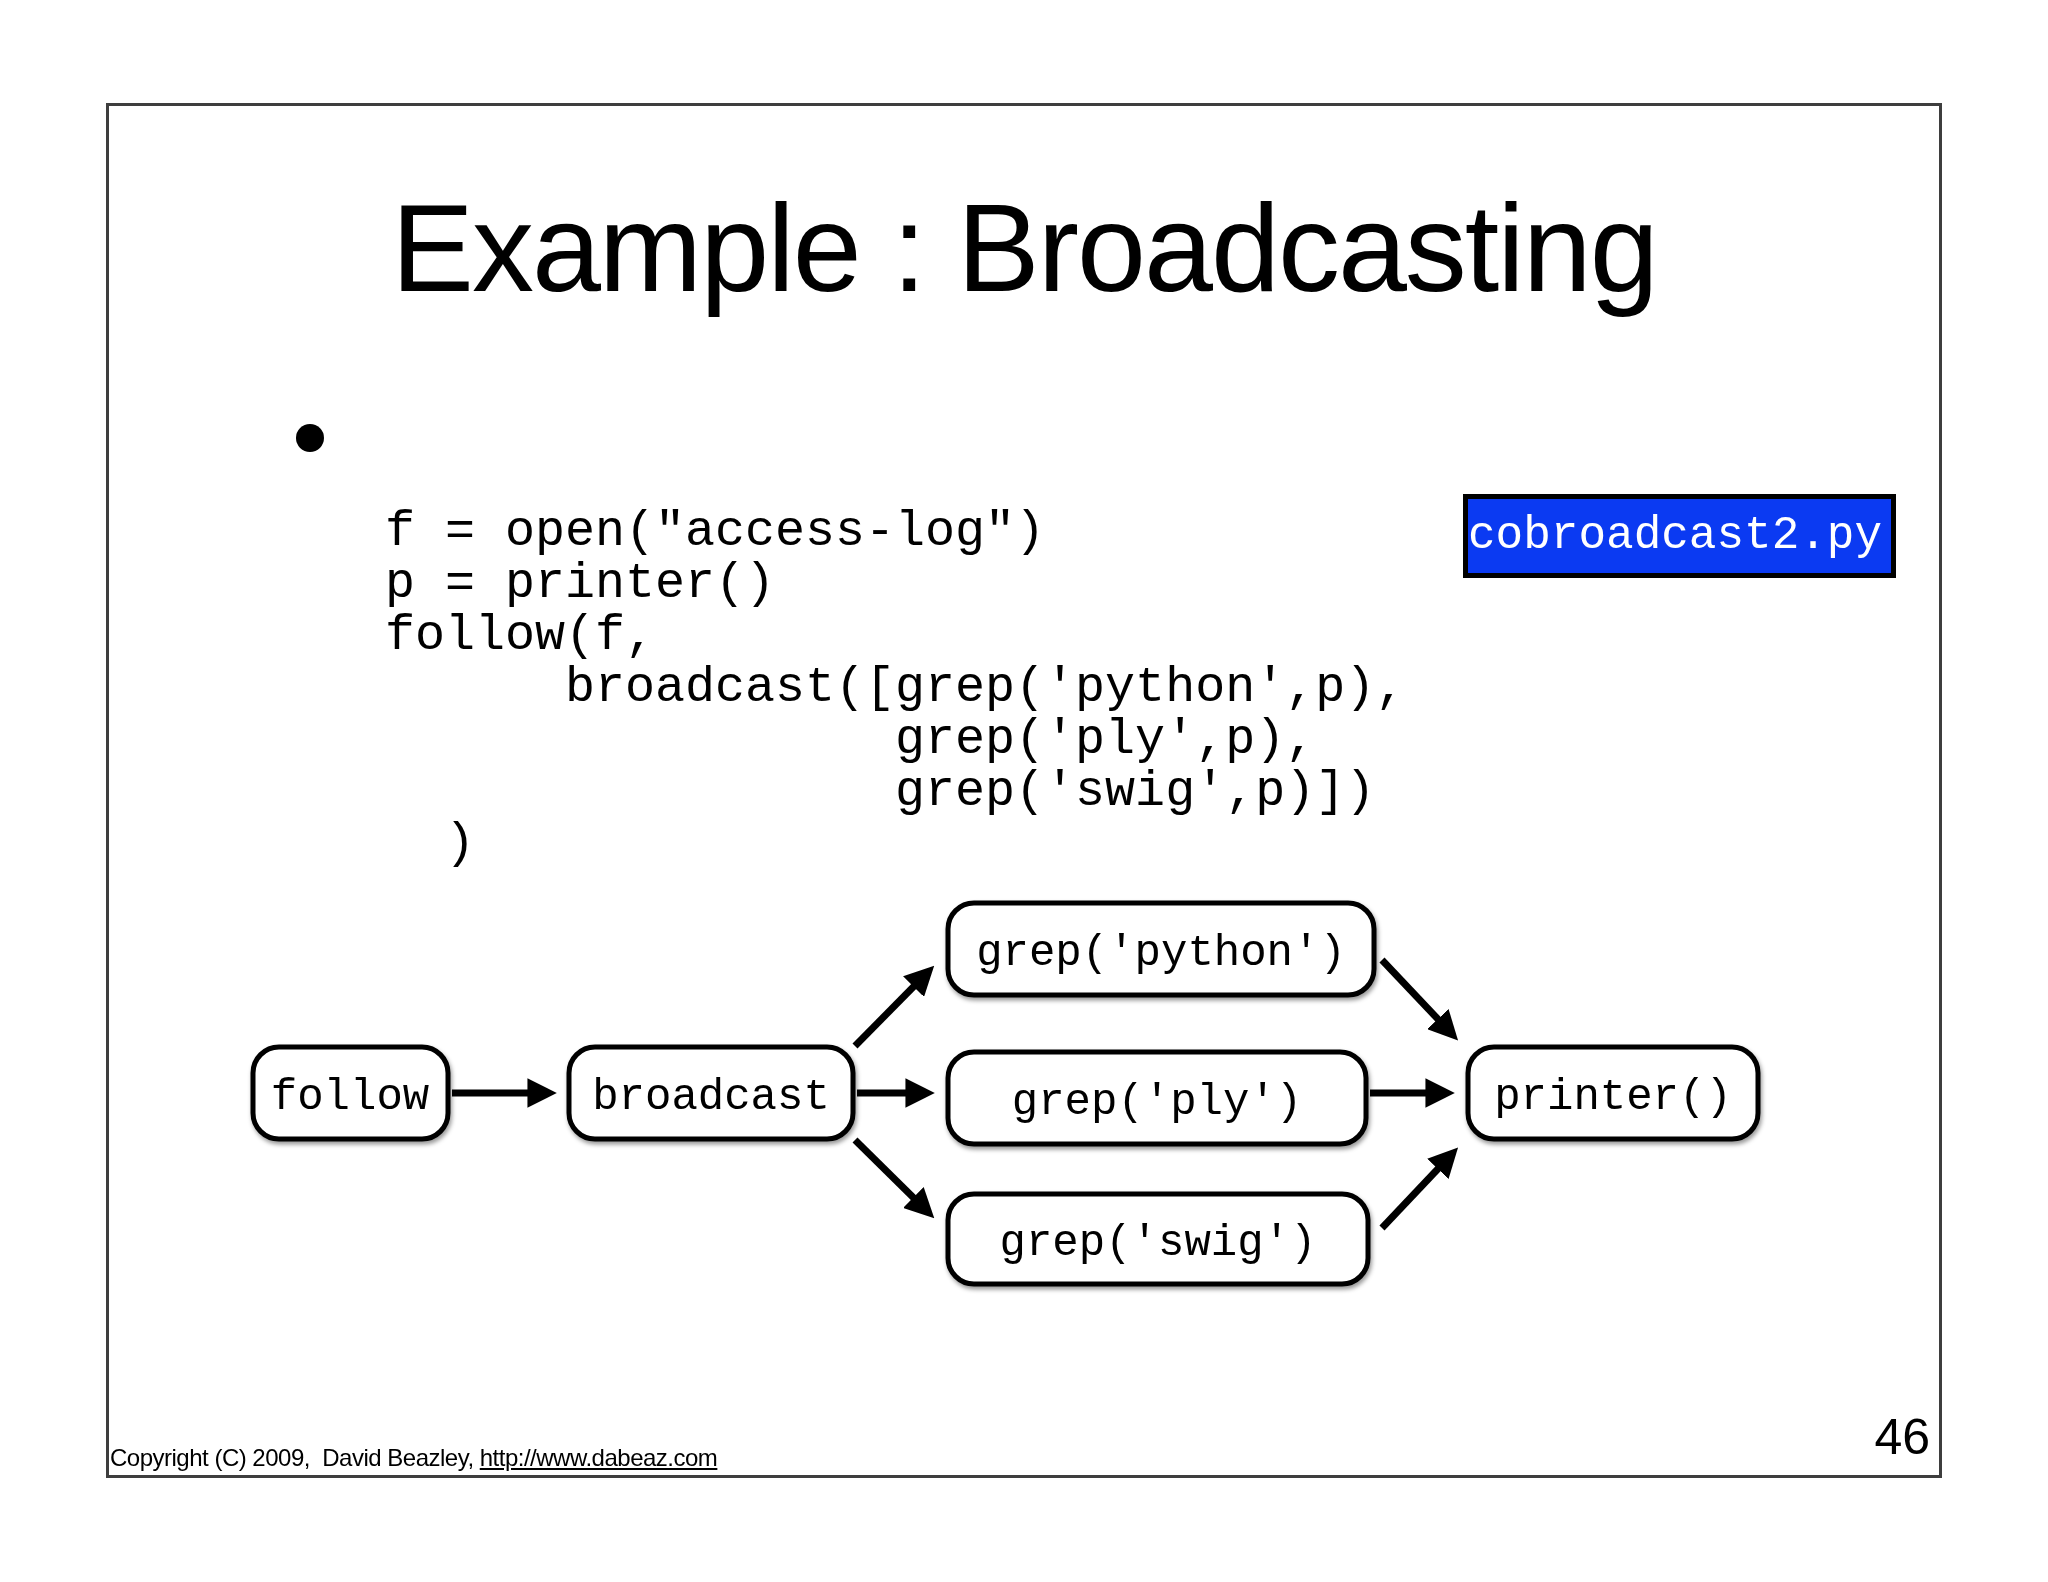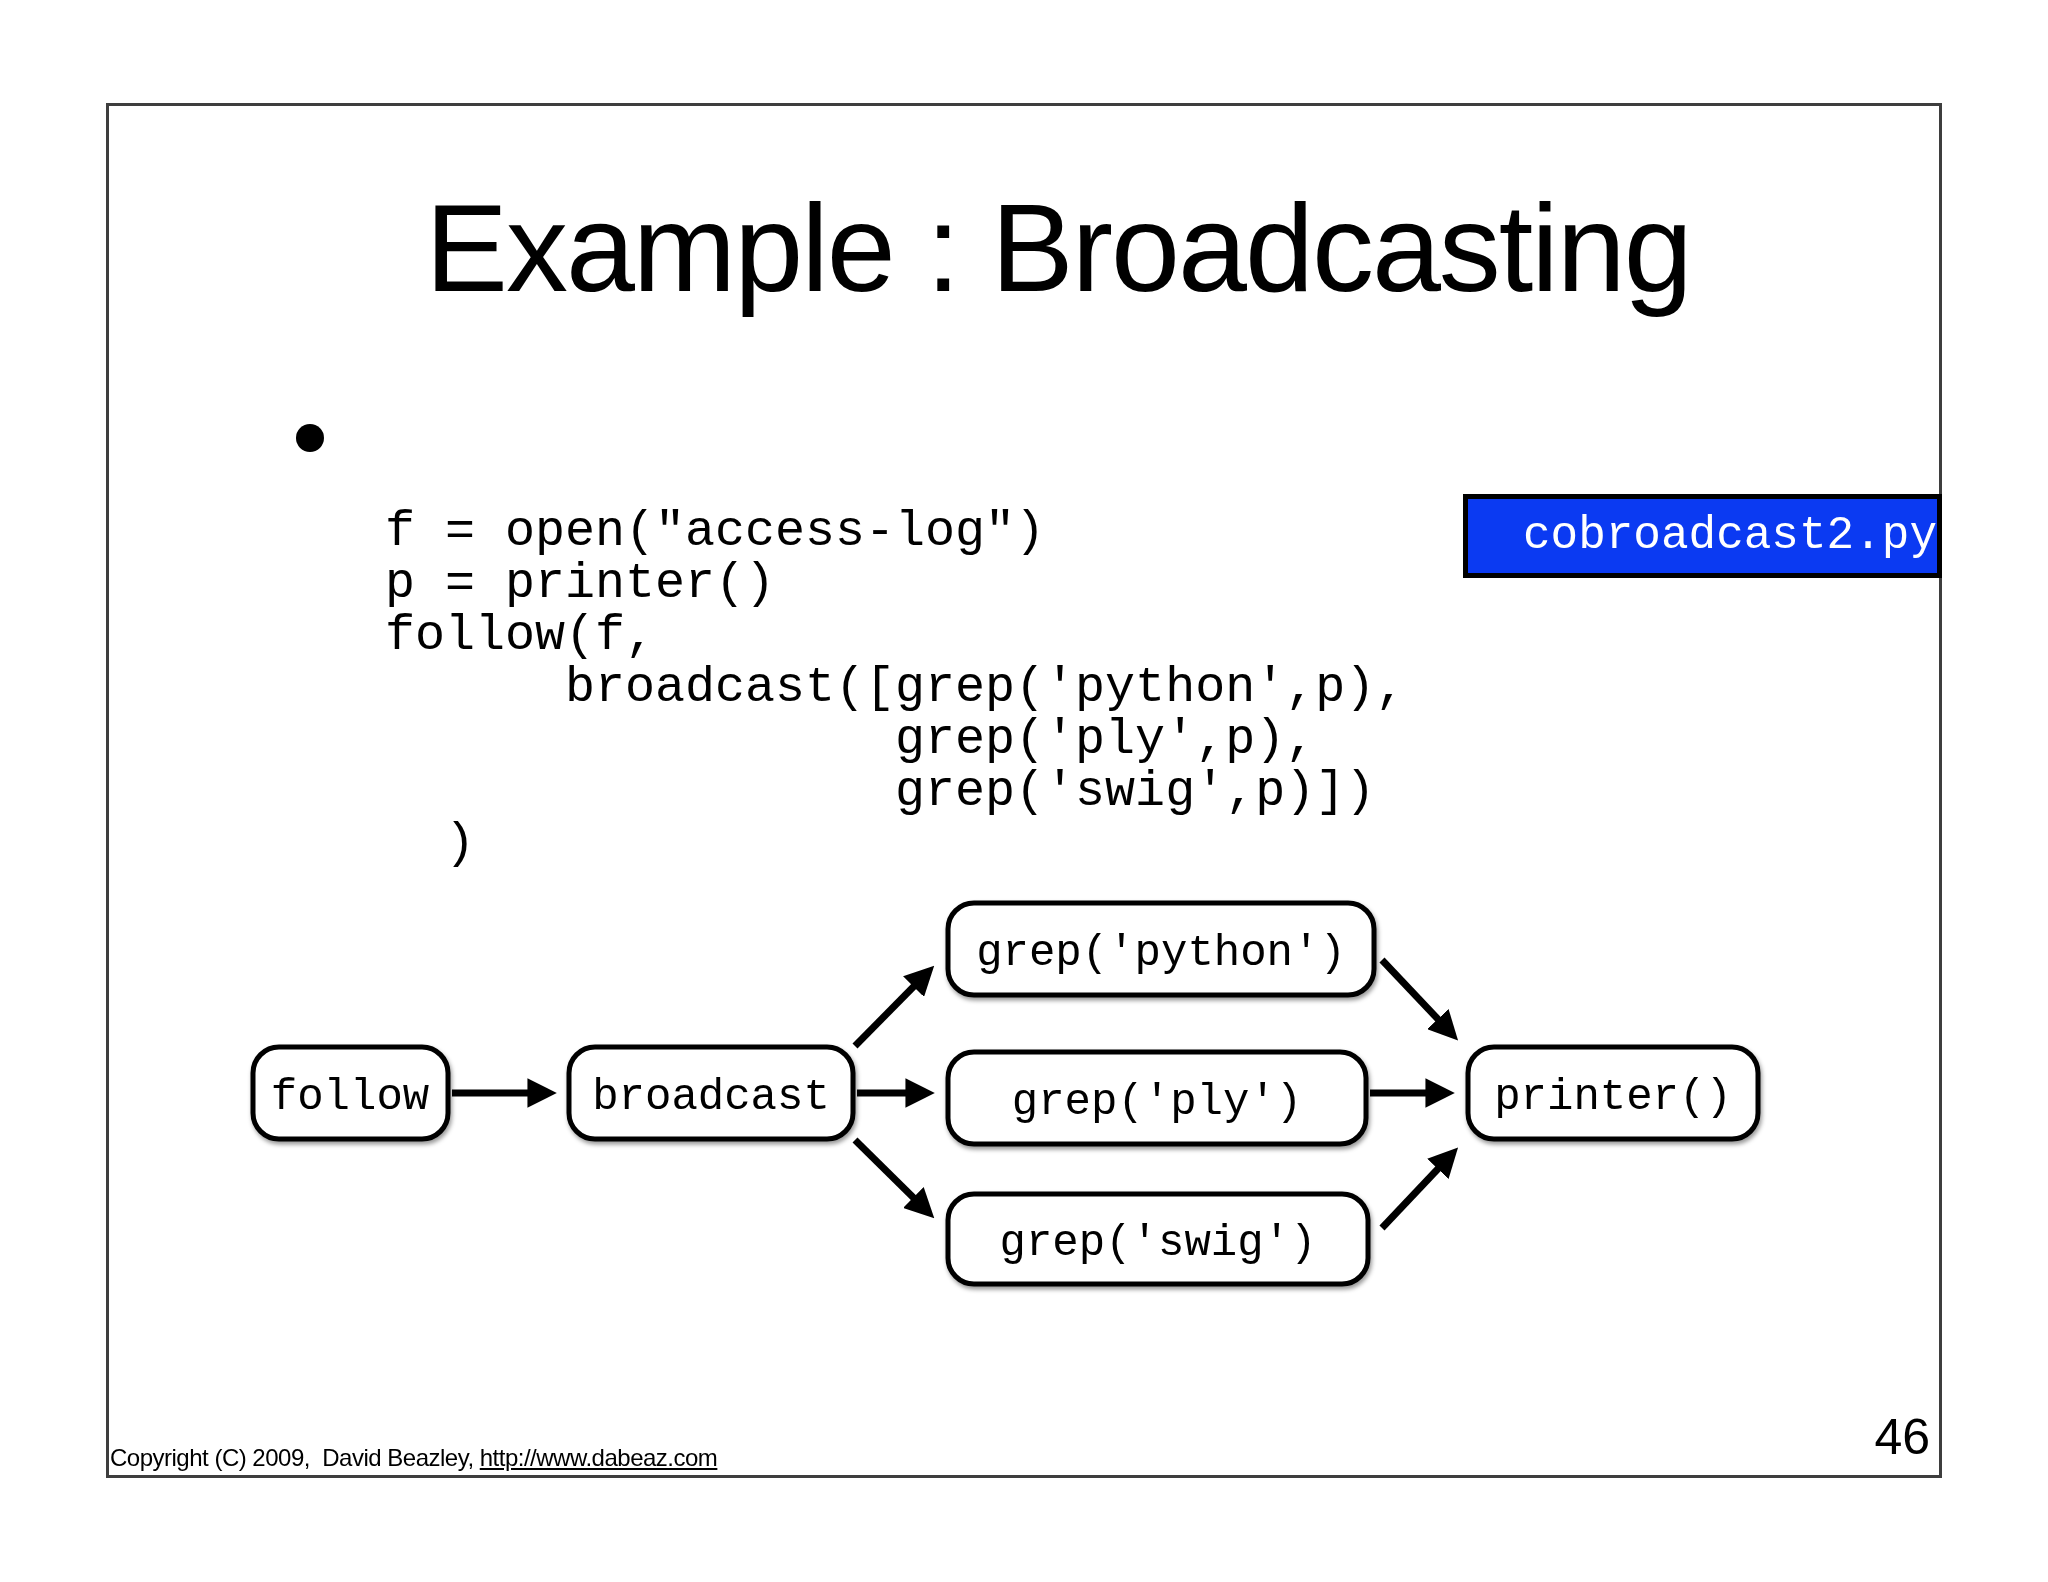--- a/index.html
+++ b/index.html
@@ -3,34 +3,34 @@
 <meta charset="utf-8">
 <style>
   html,body{margin:0;padding:0;background:#ffffff;}
   #page{position:relative;width:2048px;height:1582px;background:#ffffff;overflow:hidden;
         font-family:"Liberation Sans",sans-serif;color:#000;}
   
   #frame{position:absolute;left:106px;top:103px;width:1836px;height:1375px;
          border:3px solid #3e3e3e;box-sizing:border-box;background:#ffffff;}
   
   #title{position:absolute;left:106px;top:186px;width:1836px;text-align:center;
-         font-size:124px;line-height:124px;letter-spacing:-2px;font-weight:400;white-space:nowrap;padding-left:34px;}
+         font-size:124px;line-height:124px;letter-spacing:-2px;font-weight:400;white-space:nowrap;}
   
   #bullet-dot{position:absolute;left:296px;top:424px;width:28px;height:28px;
               border-radius:50%;background:#000;}
   #bullet-text{position:absolute;left:368px;top:408px;font-size:66px;line-height:66px;
                letter-spacing:-3px;white-space:nowrap;}
   
   #code{position:absolute;left:385px;top:506px;margin:0;
         font-family:"Liberation Mono",monospace;font-size:50px;line-height:52px;
         white-space:pre;color:#000;}
   
-  #code-label{position:absolute;left:1463px;top:494px;width:479px;height:84px;
+  #code-label{position:absolute;left:1463px;top:494px;width:433px;height:84px;
               box-sizing:border-box;border:5px solid #000;background:#0b3af2;
-              display:flex;align-items:center;justify-content:flex-end;}
+              display:flex;align-items:center;justify-content:flex-start;}
   #code-label span{font-family:"Liberation Mono",monospace;font-size:46px;color:#ffffff;white-space:nowrap;}
   
   #diagram{position:absolute;left:0;top:0;width:2048px;height:1582px;}
   .node{fill:#ffffff;stroke:#000000;stroke-width:5px;}
   .edge{stroke:#000000;stroke-width:7px;fill:none;}
   svg text{font-family:"Liberation Mono",monospace;font-size:44px;fill:#000;text-anchor:middle;}
   
   #footer{position:absolute;left:110px;top:1444px;font-size:24px;letter-spacing:-0.5px;white-space:pre;}
   #footer .link{text-decoration:underline;color:#000;}
   

